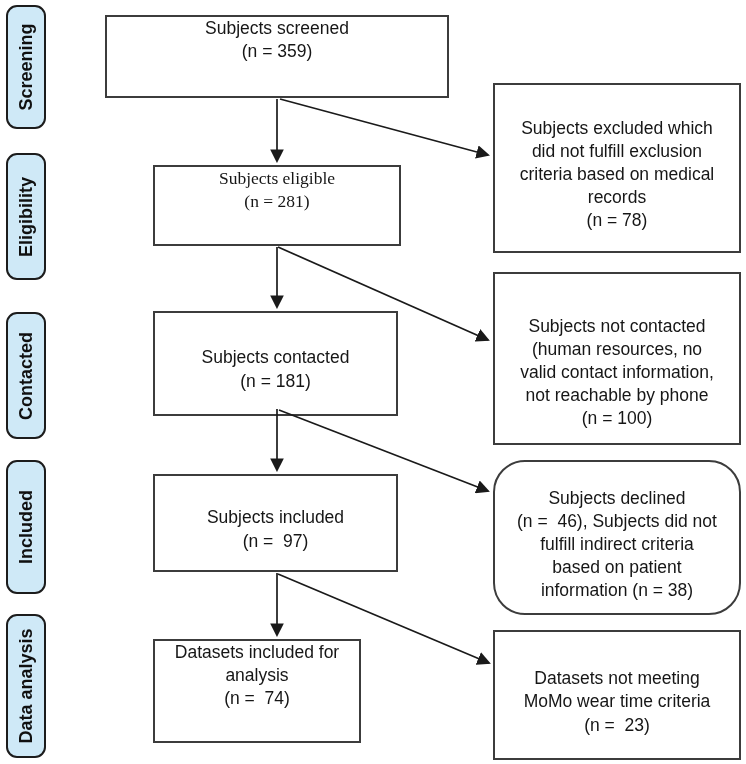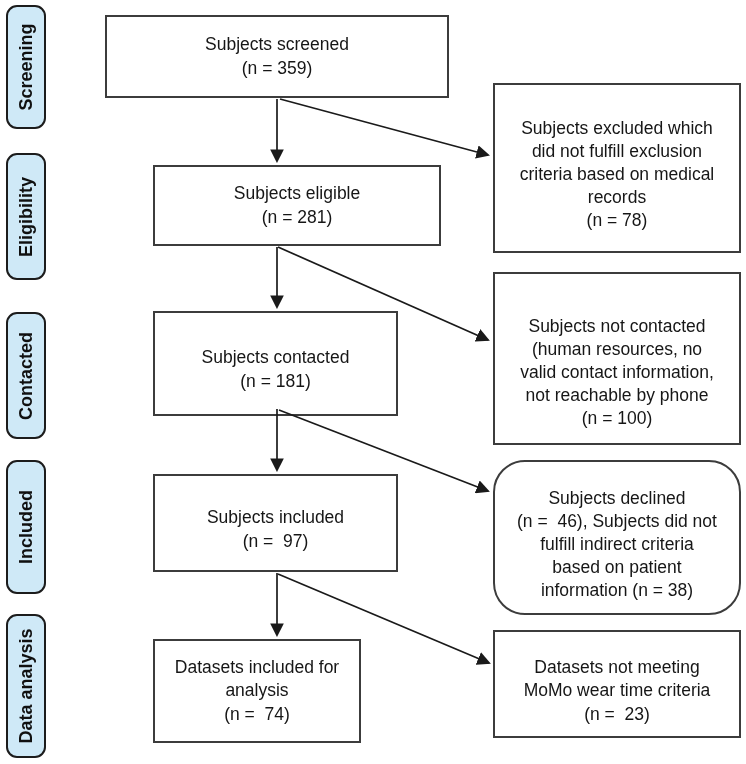--- a/index.html
+++ b/index.html
@@ -41,21 +41,21 @@
     justify-content: center;
   }
   .box .txt {
     white-space: pre-wrap;
     text-align: center;
     font-size: 17.5px;
     line-height: 1.32;
     color: #161616;
     padding: 0 6px;
   }
-  .v-center { align-items: center; }
+  .v-center { align-items: flex-start; }
   .v-top    { align-items: center; }
   
   .arrows {
     position: absolute;
     left: 0; top: 0;
     width: 746px; height: 764px;
     pointer-events: none;
   }
 </style>
 </head>
@@ -76,21 +76,21 @@
     <span class="lbl">Included</span>
   </div>
   <div class="side" style="top:614px;height:144px;">
     <span class="lbl">Data analysis</span>
   </div>
 
   <div class="box v-center" style="left:105px;top:15px;width:344px;height:83px;">
     <span class="txt">Subjects screened
 (n = 359)</span>
   </div>
-  <div class="box v-center" style="left:153px;top:165px;width:288px;height:81px;">
+  <div class="box v-center" style="left:153px;top:165px;width:248px;height:81px;font-family:Liberation Serif, serif;">
     <span class="txt">Subjects eligible
 (n = 281)</span>
   </div>
   <div class="box v-top" style="left:153px;top:311px;width:245px;height:105px;padding-top:12px;">
     <span class="txt">Subjects contacted
 (n = 181)</span>
   </div>
   <div class="box v-top" style="left:153px;top:474px;width:245px;height:98px;padding-top:13px;">
     <span class="txt">Subjects included
 (n =  97)</span>
@@ -115,21 +115,21 @@
 not reachable by phone
 (n = 100)</span>
   </div>
   <div class="box v-top" style="left:493px;top:460px;width:248px;height:155px;padding-top:14px;border-radius:32px;">
     <span class="txt">Subjects declined
 (n =  46), Subjects did not
 fulfill indirect criteria
 based on patient
 information (n = 38)</span>
   </div>
-  <div class="box v-top" style="left:493px;top:630px;width:248px;height:108px;padding-top:14px;">
+  <div class="box v-top" style="left:493px;top:630px;width:248px;height:130px;padding-top:14px;">
     <span class="txt">Datasets not meeting
 MoMo wear time criteria
 (n =  23)</span>
   </div>
 
   <svg class="arrows" viewBox="0 0 746 764">
     <defs>
       <marker id="ah" viewBox="0 0 10 10" refX="8.5" refY="5" markerWidth="8" markerHeight="8" orient="auto">
         <path d="M0,0 L10,5 L0,10 z" fill="#1a1a1a"></path>
       </marker>

